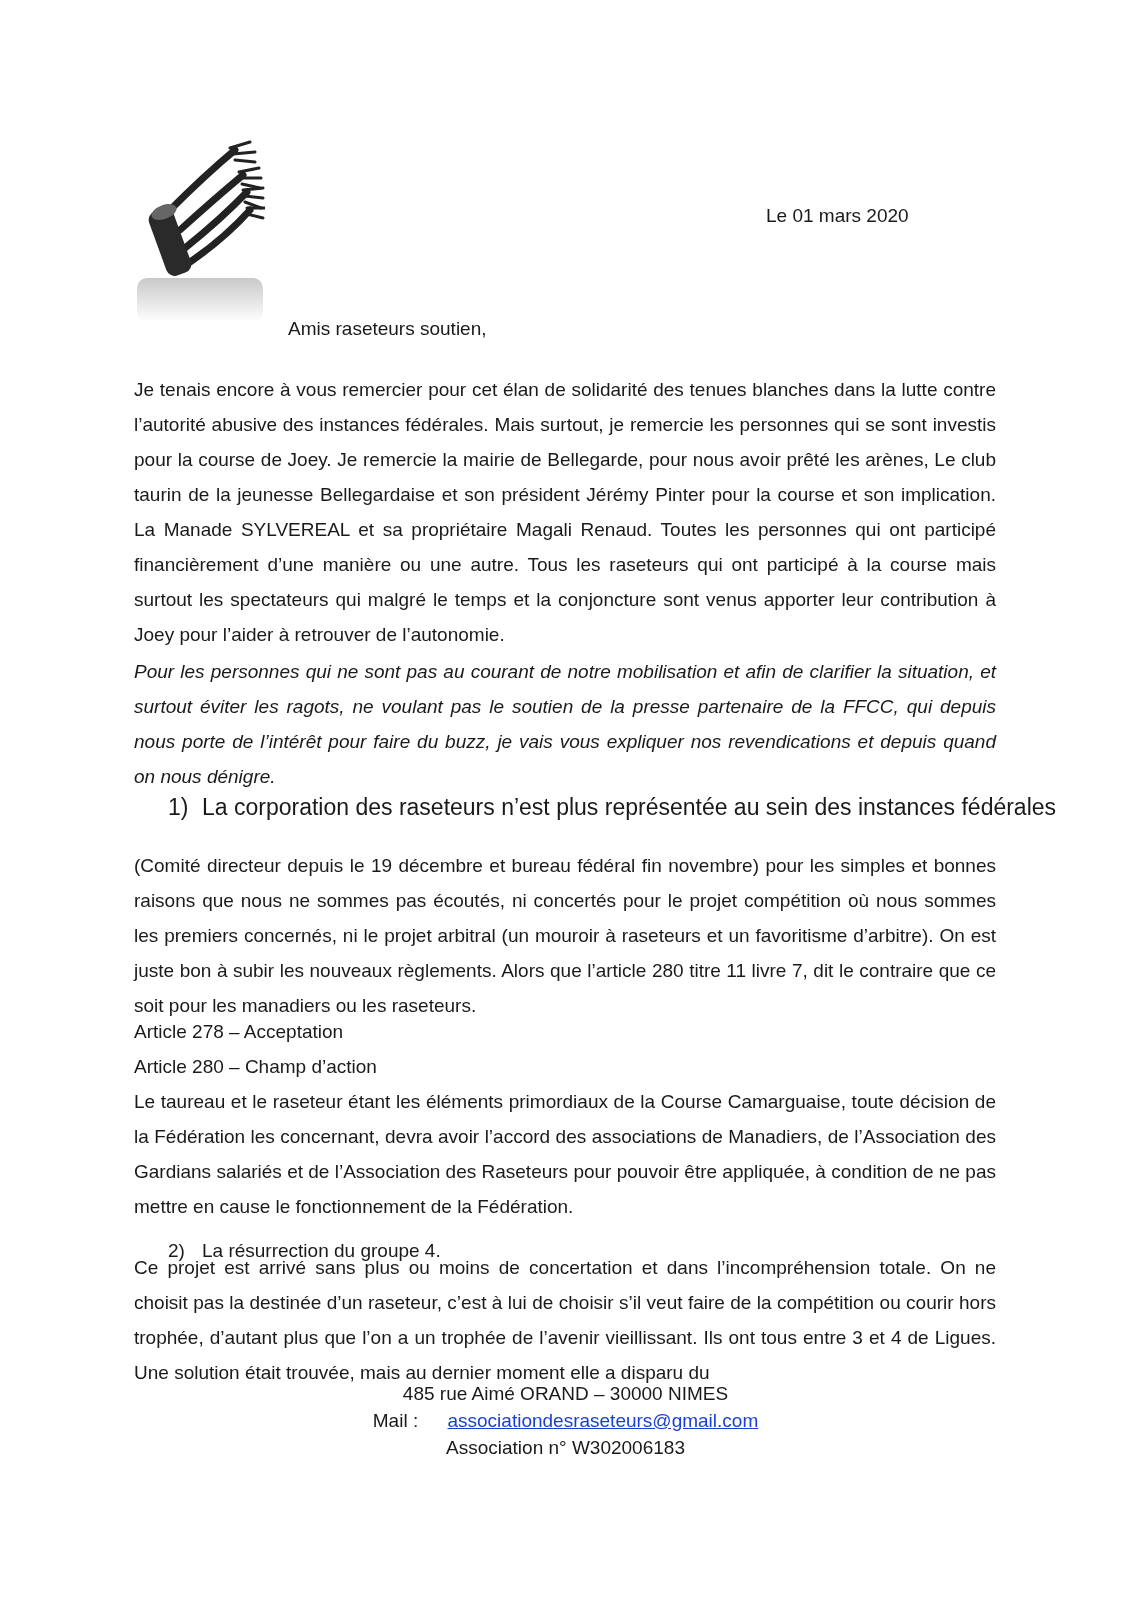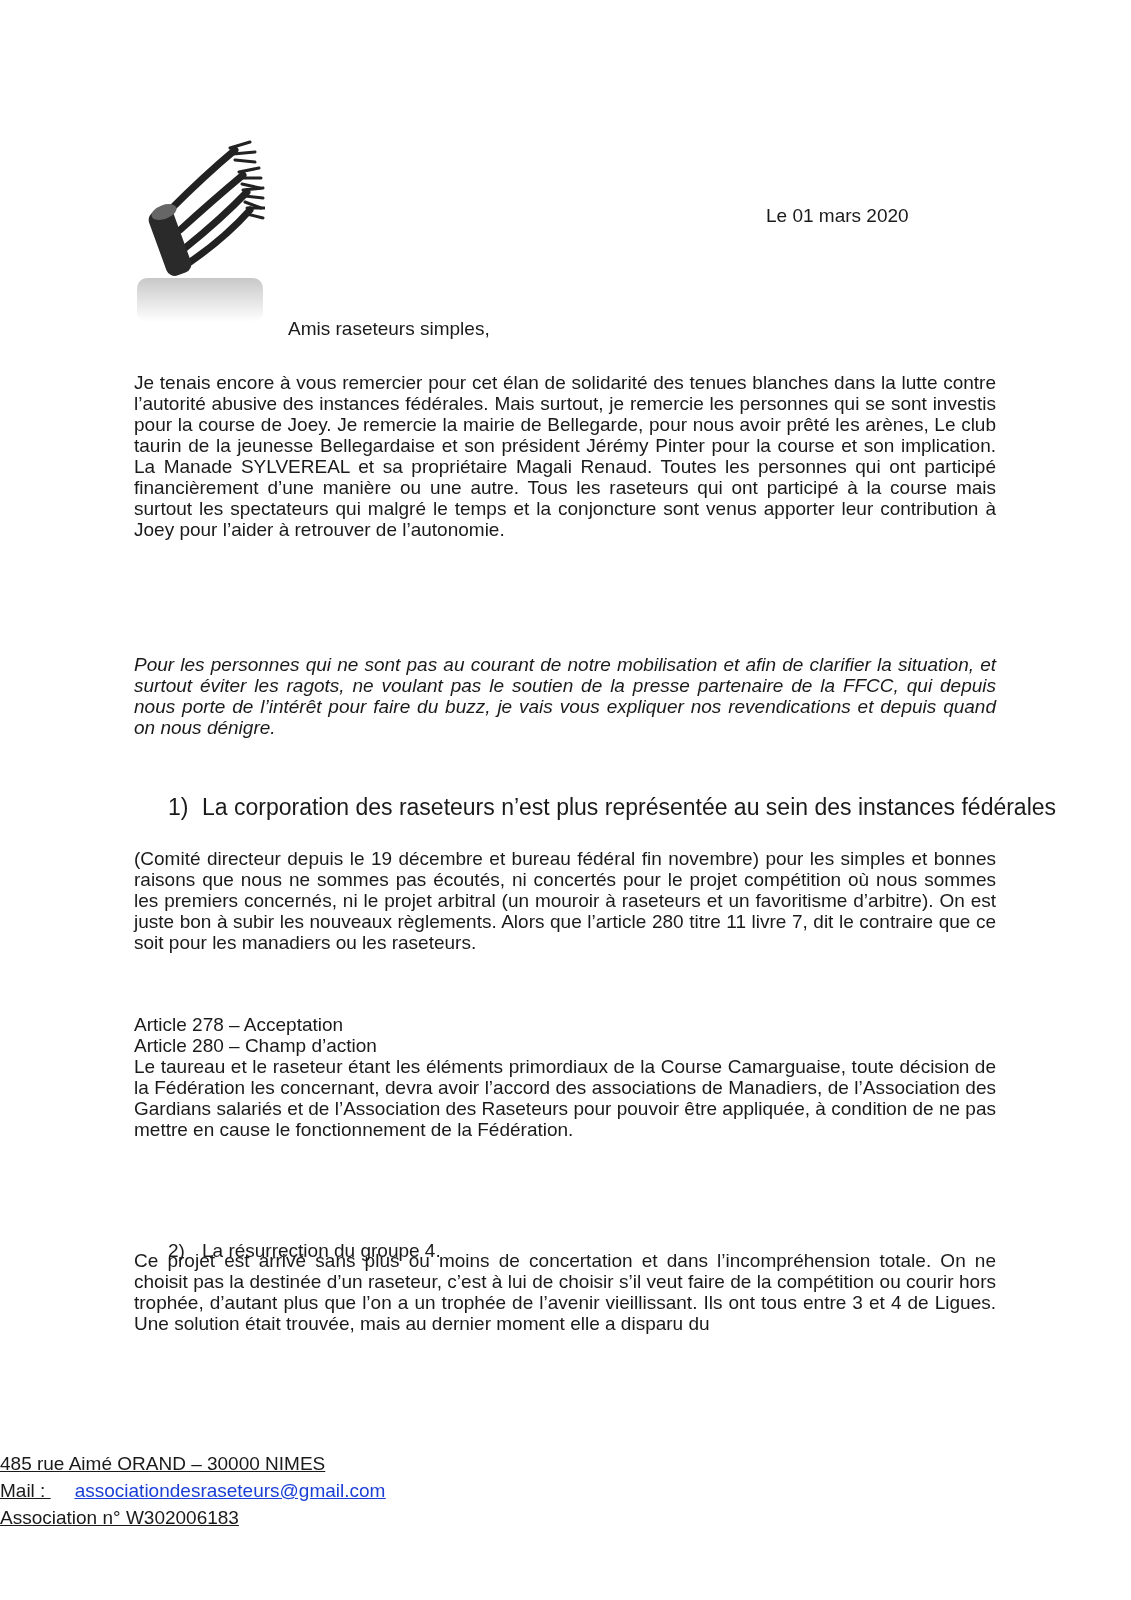--- a/index.html
+++ b/index.html
@@ -2,32 +2,32 @@
 <html><head>
   <meta charset="utf-8">
   <style>
     html, body { margin: 0; padding: 0; background: #ffffff; }
     body { width: 1131px; height: 1600px; position: relative; overflow: hidden;
       font-family: "Liberation Sans", sans-serif; color: #1a1a1a; }
     .page { position: absolute; left: 0; top: 0; width: 1076px; height: 1600px; }
     .logo { position: absolute; left: 135px; top: 130px; width: 130px; height: 195px; }
     .date { position: absolute; left: 766px; top: 205px; font-size: 19px; }
     .greeting { position: absolute; left: 288px; top: 318px; font-size: 19px; }
-    .body { position: absolute; left: 134px; width: 862px; font-size: 19px; line-height: 21px; }
+    .body { position: absolute; left: 134px; width: 862px; font-size: 19px; line-height: 35px; }
     .justify { text-align: justify; text-align-last: left; }
     .p1 { top: 372px; }
     .p2 { top: 654px; font-style: italic; }
     .item1 { position: absolute; left: 168px; top: 794px; font-size: 23px; }
     .item1 .num, .item2 .num { display: inline-block; width: 34px; }
     .p3 { top: 848px; }
     .titre { top: 1014px; }
     .item2 { position: absolute; left: 168px; top: 1240px; font-size: 19px; }
     .p4 { top: 1250px; }
-    .footer { position: absolute; left: 0; width: 1131px; top: 1450px; text-align: left;
-      font-size: 19px; line-height: 27px; text-decoration: underline; }
+    .footer { position: absolute; left: 0; width: 1131px; top: 1380px; text-align: center;
+      font-size: 19px; line-height: 27px; }
     .footer a { color: #1a3fd6; text-decoration: underline; margin-left: 24px; }
     .line { display: block; }
   </style>
 </head>
 <body>
 
 <div class="page">
 
   <div class="logo">
     <svg width="130" height="195" viewBox="0 0 130 195">
@@ -49,21 +49,21 @@
         <path d="M104 42 l20 -4 M106 48 l20 0 M107 54 l18 4"></path>
         <path d="M108 60 l20 -2 M110 66 l18 2 M110 72 l16 6"></path>
         <path d="M112 78 l18 0 M112 84 l16 4"></path>
       </g>
       <rect x="22" y="78" width="26" height="68" rx="9" fill="#2a2a2a" transform="rotate(-20 35 112)"></rect>
       <ellipse cx="29" cy="82" rx="13" ry="7" fill="#666" transform="rotate(-20 29 82)"></ellipse>
     </svg>
   </div>
 
   <div class="date">Le 01 mars 2020</div>
-  <div class="greeting">Amis raseteurs simples,</div>
+  <div class="greeting">Amis raseteurs soutien,</div>
 
   <div class="body justify p1">Je tenais encore à vous remercier pour cet élan de solidarité des tenues blanches dans la lutte contre l’autorité abusive des instances fédérales. Mais surtout, je remercie les personnes qui se sont investis pour la course de Joey. Je remercie la mairie de Bellegarde, pour nous avoir prêté les arènes, Le club taurin de la jeunesse Bellegardaise et son président Jérémy Pinter pour la course et son implication. La Manade SYLVEREAL et sa propriétaire Magali Renaud. Toutes les personnes qui ont participé financièrement d’une manière ou une autre. Tous les raseteurs qui ont participé à la course mais surtout les spectateurs qui malgré le temps et la conjoncture sont venus apporter leur contribution à Joey pour l’aider à retrouver de l’autonomie.</div>
   <div class="body justify p2">Pour les personnes qui ne sont pas au courant de notre mobilisation et afin de clarifier la situation, et surtout éviter les ragots, ne voulant pas le soutien de la presse partenaire de la FFCC, qui depuis nous porte de l’intérêt pour faire du buzz, je vais vous expliquer nos revendications et depuis quand on nous dénigre.</div>
 
   <div class="item1">
     <span class="num">1)</span><span>La corporation des raseteurs n’est plus représentée au sein des instances fédérales</span>
   </div>
 
   <div class="body justify p3">(Comité directeur depuis le 19 décembre et bureau fédéral fin novembre) pour les simples et bonnes raisons que nous ne sommes pas écoutés, ni concertés pour le projet compétition où nous sommes les premiers concernés, ni le projet arbitral (un mouroir à raseteurs et un favoritisme d’arbitre). On est juste bon à subir les nouveaux règlements.  Alors que l’article 280 titre 11 livre 7, dit le contraire que ce soit pour les manadiers ou les raseteurs.</div>
 

